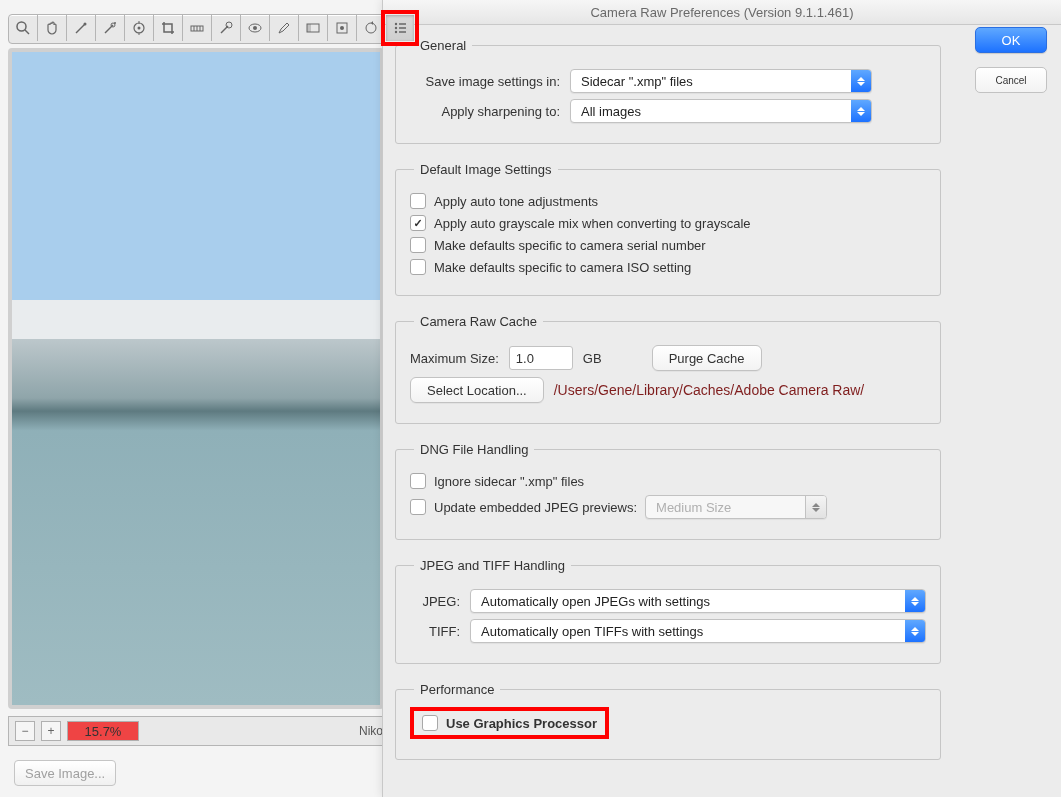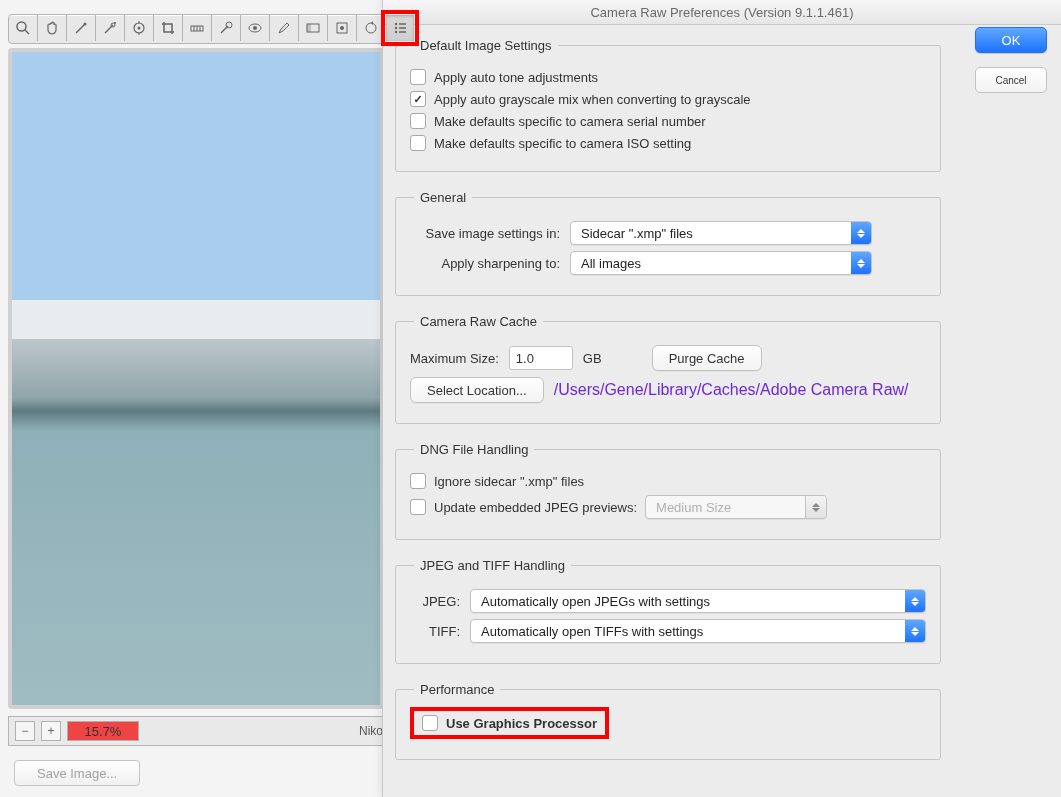--- a/index.html
+++ b/index.html
@@ -114,21 +114,21 @@
     cursor:pointer;
   }
   .bottom-bar .spacer { flex: 1; }
   .camera-label { color:#555; font-size:12px; }
 
   .save-image-btn {
     position: absolute;
     left: 14px;
     top: 760px;
     height: 24px;
-    padding: 0 22px;
+    padding: 0 10px;
     border: 1px solid #c5c5c5;
     border-radius: 4px;
     background: linear-gradient(#fff,#f0f0f0);
     color: #a0a0a0;
     font-size: 13px;
     display:flex; align-items:center;
     cursor:pointer;
   }
 
   
@@ -282,22 +282,22 @@
   }
   .chk.checked::after {
     content:"✓";
     font-size: 11px;
     color: #333;
     font-weight: bold;
     line-height: 1;
   }
 
   .path-text {
-    font-size: 16px;
-    color: #6d28d9;
+    font-size: 14px;
+    color: #7f1d1d;
   }
 
   
   .action-col {
     position: absolute;
     right: 14px;
     top: 27px;
     width: 72px;
     display:flex;
     flex-direction:column;
@@ -462,54 +462,54 @@
       <span>OK</span>
     </div>
     <div class="mac-cancel">
       <span>Cancel</span>
     </div>
   </div>
 
   <div class="dialog-body">
 
     <fieldset>
-      <legend>Default Image Settings</legend>
-      <div class="chk-row">
-        <span class="chk"></span>
-        <span>Apply auto tone adjustments</span>
-      </div>
-      <div class="chk-row">
-        <span class="chk checked"></span>
-        <span>Apply auto grayscale mix when converting to grayscale</span>
-      </div>
-      <div class="chk-row">
-        <span class="chk"></span>
-        <span>Make defaults specific to camera serial number</span>
-      </div>
-      <div class="chk-row">
-        <span class="chk"></span>
-        <span>Make defaults specific to camera ISO setting</span>
-      </div>
-    </fieldset>
-
-    <fieldset>
       <legend>General</legend>
       <div class="row label-right">
         <span class="rlabel">Save image settings in:</span>
         <div class="mac-select" style="width:300px">
           <span class="value">Sidecar ".xmp" files</span>
           <span class="cap"></span>
         </div>
       </div>
       <div class="row label-right">
         <span class="rlabel">Apply sharpening to:</span>
         <div class="mac-select" style="width:300px">
           <span class="value">All images</span>
           <span class="cap"></span>
         </div>
+      </div>
+    </fieldset>
+
+    <fieldset>
+      <legend>Default Image Settings</legend>
+      <div class="chk-row">
+        <span class="chk"></span>
+        <span>Apply auto tone adjustments</span>
+      </div>
+      <div class="chk-row">
+        <span class="chk checked"></span>
+        <span>Apply auto grayscale mix when converting to grayscale</span>
+      </div>
+      <div class="chk-row">
+        <span class="chk"></span>
+        <span>Make defaults specific to camera serial number</span>
+      </div>
+      <div class="chk-row">
+        <span class="chk"></span>
+        <span>Make defaults specific to camera ISO setting</span>
       </div>
     </fieldset>
 
     <fieldset>
       <legend>Camera Raw Cache</legend>
       <div class="row">
         <span>Maximum Size:</span>
         <div class="textbox">
           <span>1.0</span>
         </div>

